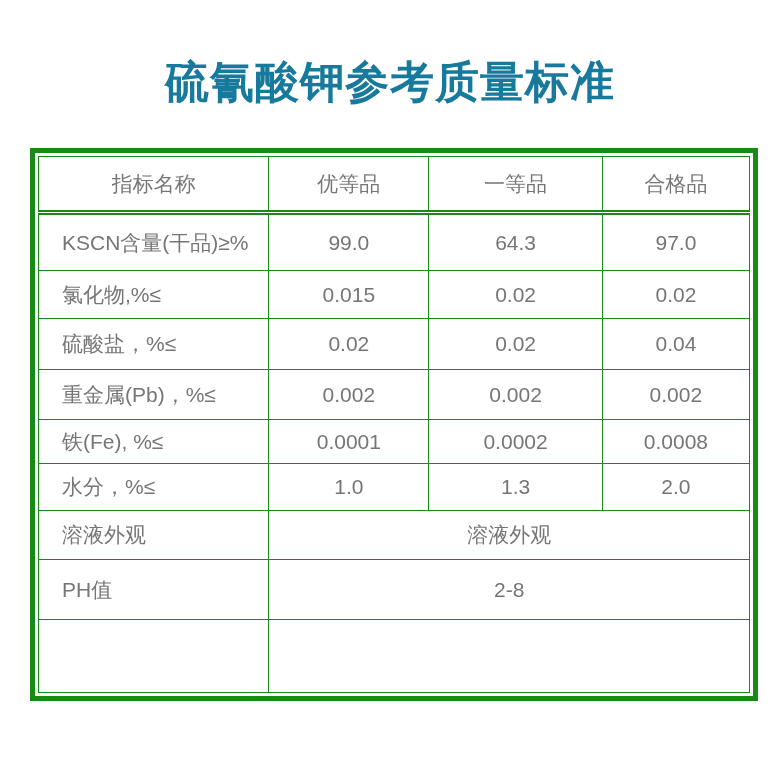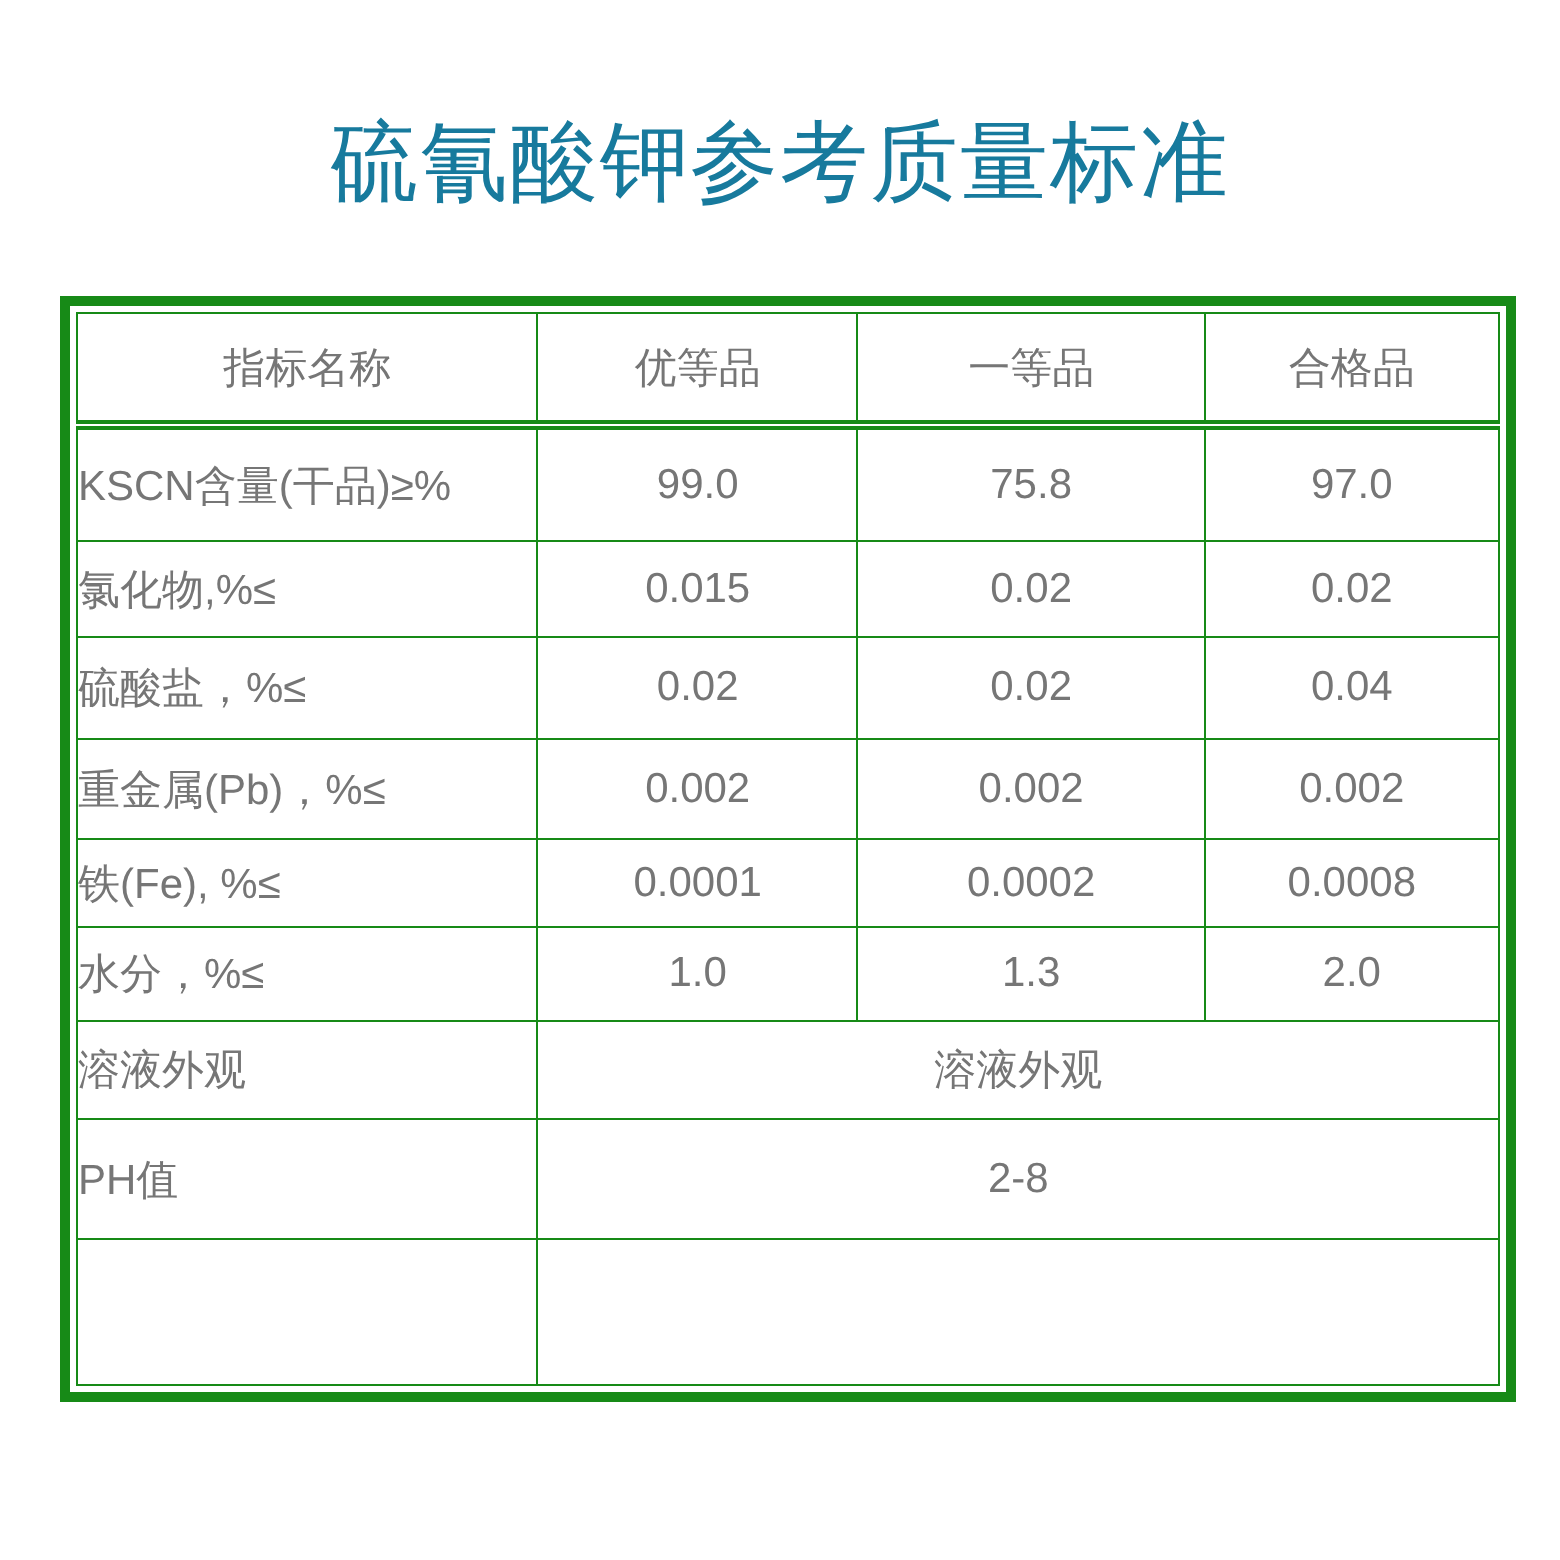--- a/index.html
+++ b/index.html
@@ -17,21 +17,21 @@
     background: #ffffff;
     position: relative;
   }
   .page-title {
     margin: 0;
     padding-top: 56px;
     height: 52px;
     line-height: 52px;
     text-align: center;
     font-size: 44px;
-    font-weight: 400;
+    font-weight: 700;
     letter-spacing: 1px;
     color: #177a9d;
   }
   .table-frame {
     box-sizing: border-box;
     margin-left: 30px;
     margin-top: 40px;
     width: 728px;
     border: 5px solid #178a17;
     padding: 3px;
@@ -56,21 +56,21 @@
     padding: 0;
     overflow: hidden;
     white-space: nowrap;
   }
   .spec-table thead th {
     height: 53px;
     border-bottom: 5px double #178a17;
   }
   .spec-table td.lbl {
     text-align: left;
-    padding-left: 0;
+    padding-left: 23px;
   }
   
   tbody tr:nth-child(1) { height: 58px; }
   tbody tr:nth-child(2) { height: 48px; }
   tbody tr:nth-child(3) { height: 51px; }
   tbody tr:nth-child(4) { height: 50px; }
   tbody tr:nth-child(5) { height: 44px; }
   tbody tr:nth-child(6) { height: 47px; }
   tbody tr:nth-child(7) { height: 49px; }
   tbody tr:nth-child(8) { height: 60px; }
@@ -96,21 +96,21 @@
           <th>指标名称</th>
           <th>优等品</th>
           <th>一等品</th>
           <th>合格品</th>
         </tr>
       </thead>
       <tbody>
         <tr>
           <td class="lbl">KSCN含量(干品)≥%</td>
           <td>99.0</td>
-          <td>75.8</td>
+          <td>64.3</td>
           <td>97.0</td>
         </tr>
         <tr>
           <td class="lbl">氯化物,%≤</td>
           <td>0.015</td>
           <td>0.02</td>
           <td>0.02</td>
         </tr>
         <tr>
           <td class="lbl">硫酸盐，%≤</td>

